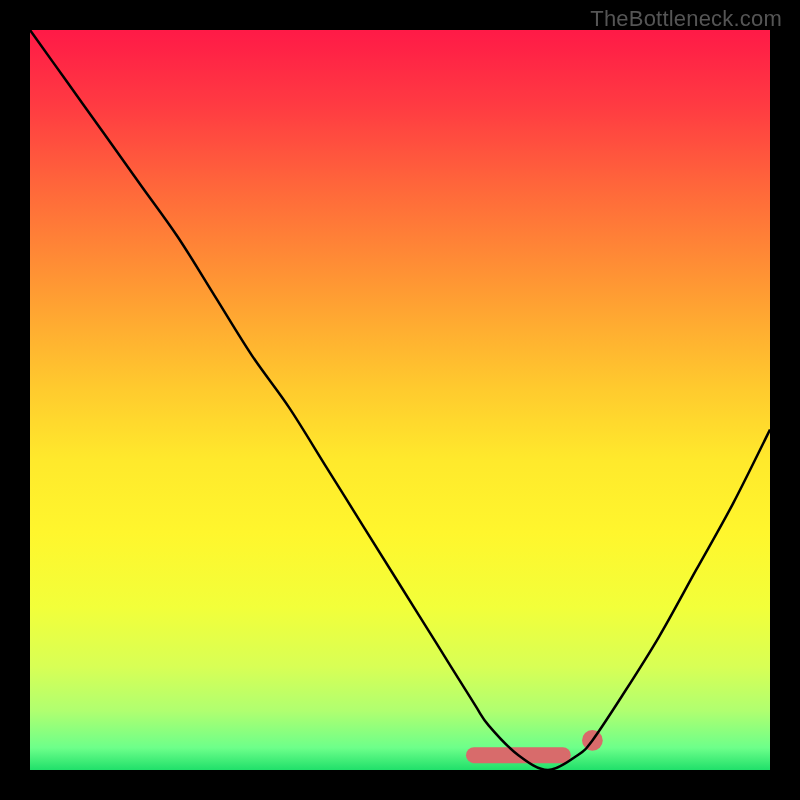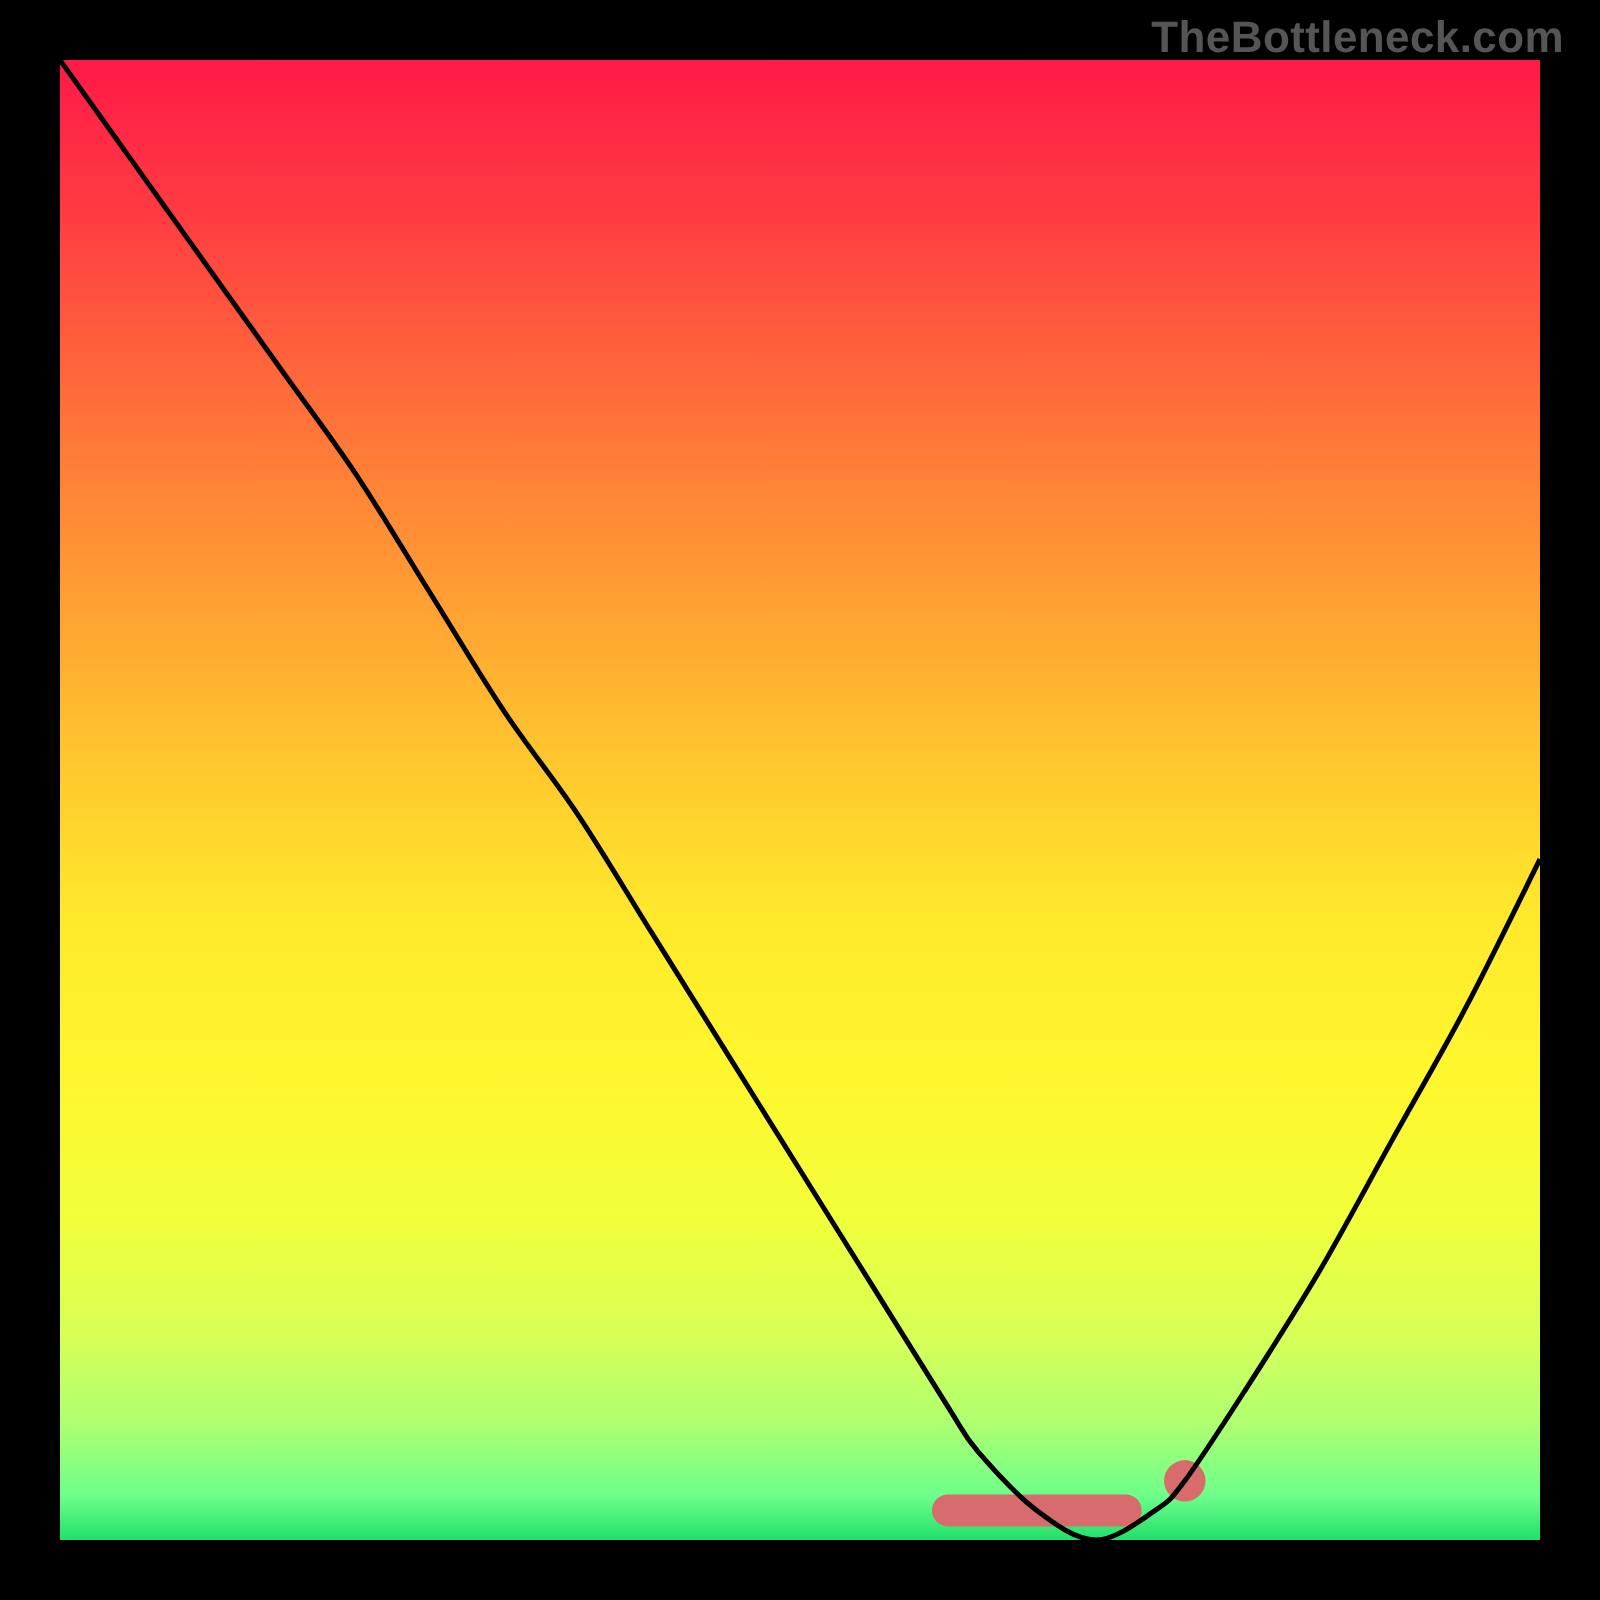--- a/index.html
+++ b/index.html
@@ -10,21 +10,21 @@
     position: relative;
     overflow: hidden;
     font-family: Arial, sans-serif;
   }
   .attribution {
     position: absolute;
     top: 6px;
     right: 18px;
     color: #555;
     font-size: 22px;
-    font-weight: 700;
+    font-weight: 400;
     letter-spacing: 0.2px;
     z-index: 10;
   }
   .plot-frame {
     position: absolute;
     left: 30px;
     top: 30px;
     width: 740px;
     height: 740px;
     overflow: hidden;

